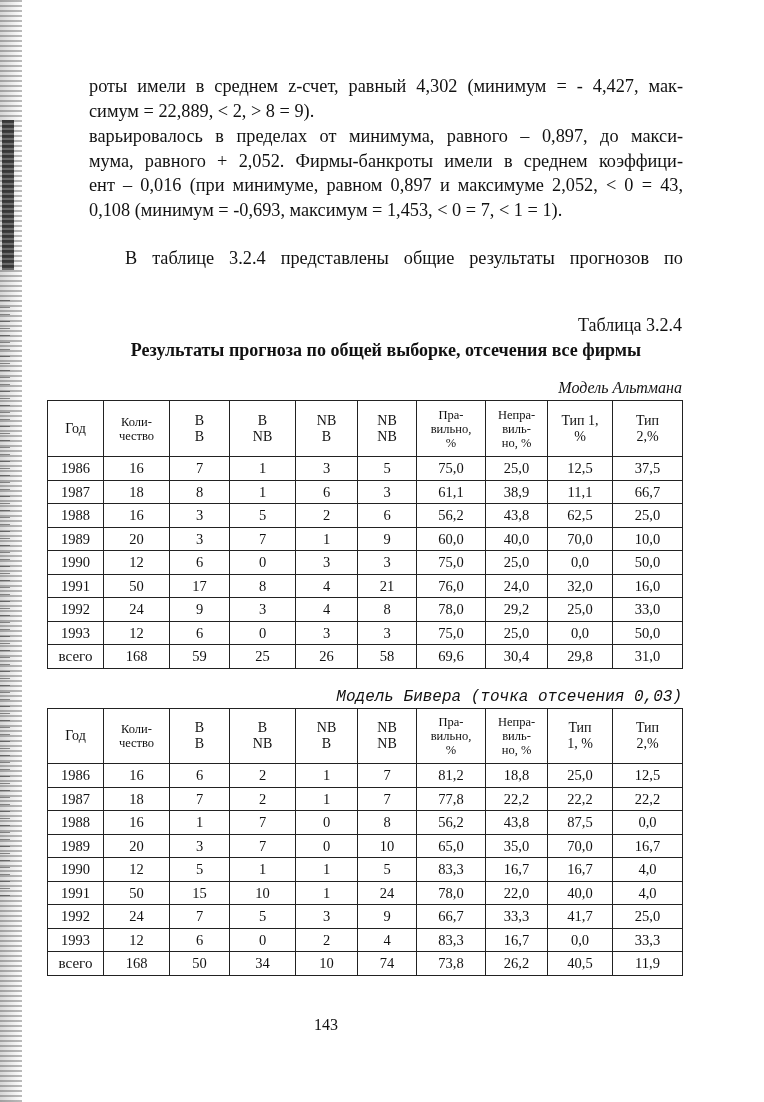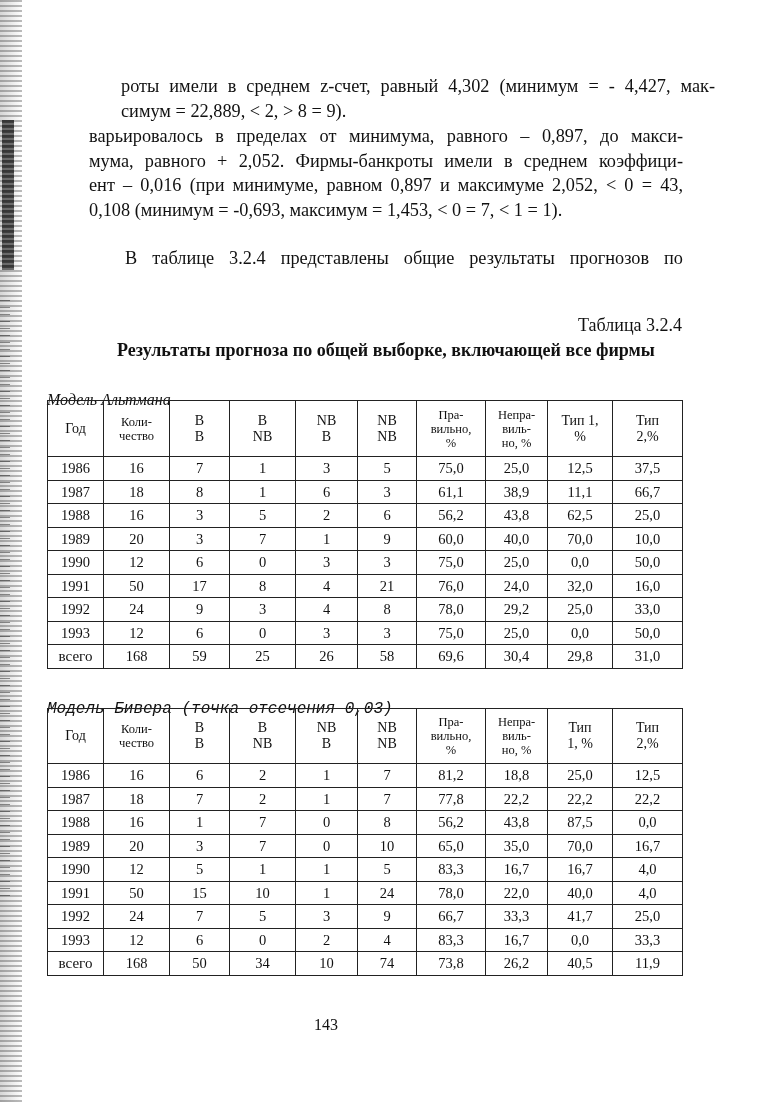--- a/index.html
+++ b/index.html
@@ -22,33 +22,33 @@
     position: absolute; left: 0; top: 300px; width: 10px; height: 600px;
     background: repeating-linear-gradient(180deg, rgba(40,40,40,0.5) 0 1px, rgba(255,255,255,0) 1px 7px);
   }
   .para {
     position: absolute; left: 89px; width: 594px;
     font-size: 18.3px; line-height: 24.5px; text-align: justify; margin: 0;
   }
   .para .ln { display: block; text-align: justify; text-align-last: justify; white-space: nowrap; }
   .para .ln.last { text-align-last: left; }
   .indent { padding-left: 36px; }
-  #p1 { top: 74px; margin-left: 32px; }
+  #p1 { top: 74px; }
   #p2 { top: 124px; }
   #p3 { top: 246px; }
   .table-label {
     position: absolute; right: 82px; top: 315px; font-size: 18px;
   }
   .table-title {
     position: absolute; left: 89px; top: 340px; width: 594px; text-align: center;
     font-weight: bold; font-size: 18px; white-space: nowrap;
   }
   .model-caption {
-    position: absolute; left: 47px; width: 635px; text-align: left;
-    font-style: italic; font-size: 16px; margin-top: 12px;
+    position: absolute; left: 47px; width: 635px; text-align: right;
+    font-style: italic; font-size: 16px;
   }
   #cap1 { top: 379px; }
   #cap2 { top: 688px; font-family: Liberation Mono, monospace; }
   table.data {
     position: absolute; left: 47px; width: 636px; border-collapse: collapse;
     font-size: 14.5px; table-layout: fixed;
   }
   table.data td, table.data th {
     border: 1.3px solid #222; text-align: center; padding: 0; font-weight: normal;
   }
@@ -82,21 +82,21 @@
   <span class="ln">мума, равного + 2,052. Фирмы-банкроты имели в среднем коэффици-</span>
   <span class="ln">ент – 0,016 (при минимуме, равном 0,897 и максимуме 2,052, &lt; 0 = 43,</span>
   <span class="ln last">0,108 (минимум = -0,693, максимум = 1,453,  &lt; 0 = 7, &lt; 1 = 1).</span>
 </div>
 
 <div class="para" id="p3">
   <span class="ln indent">В таблице 3.2.4 представлены общие результаты прогнозов по</span>
 </div>
 
 <div class="table-label">Таблица 3.2.4</div>
-<div class="table-title">Результаты прогноза по общей выборке, включающей все фирмы</div>
+<div class="table-title">Результаты прогноза по общей выборке, отсечения все фирмы</div>
 
 <div class="model-caption" id="cap1">Модель Альтмана</div>
 <table class="data" id="t1">
   <colgroup>
     <col style="width:56px">
       <col style="width:66px">
       <col style="width:60px">
       <col style="width:66px">
       <col style="width:62px">
     <col style="width:59px">

